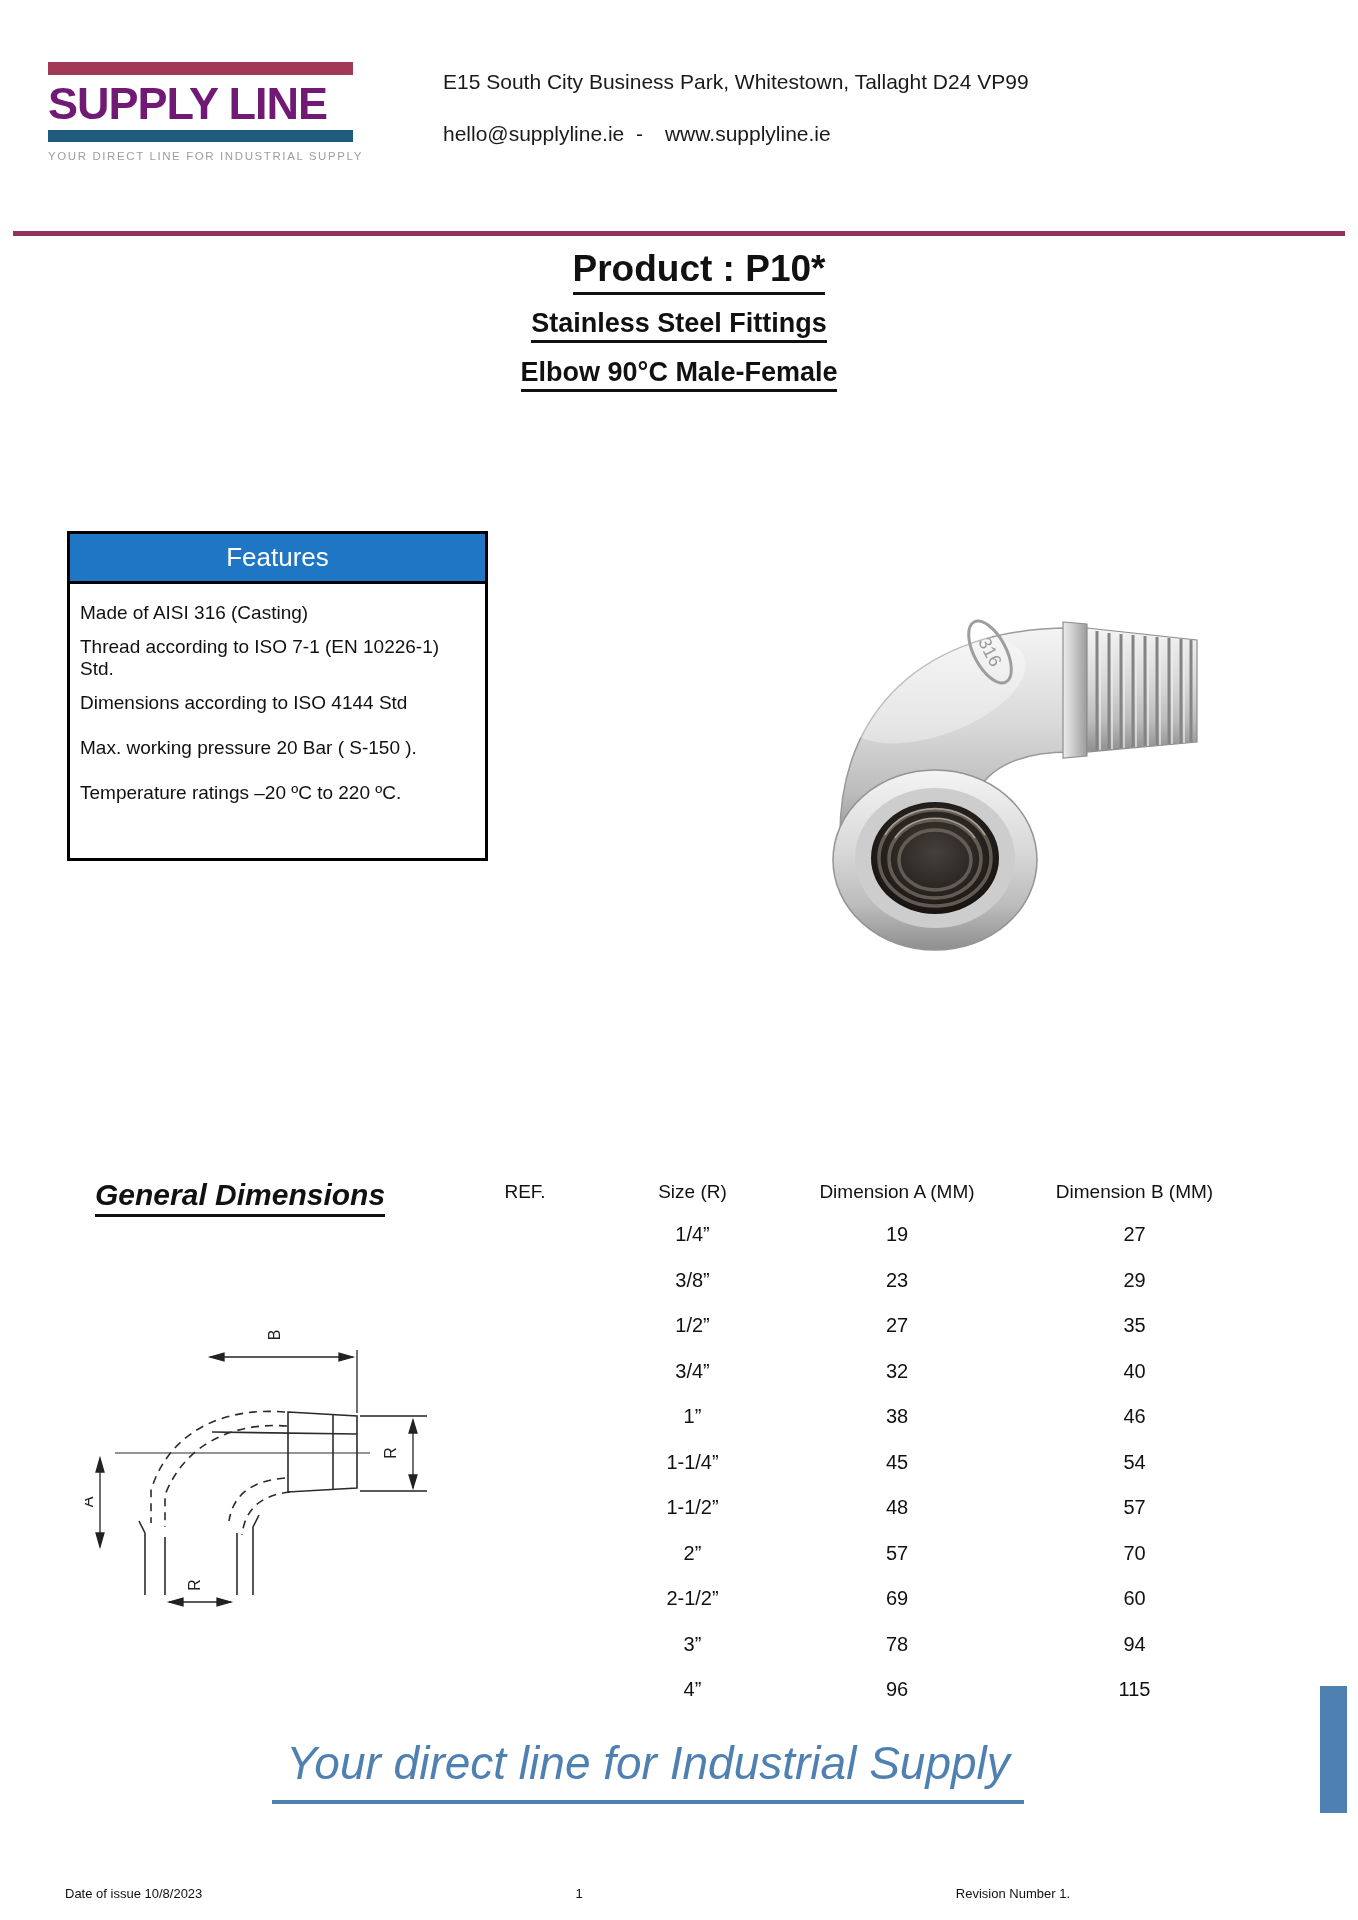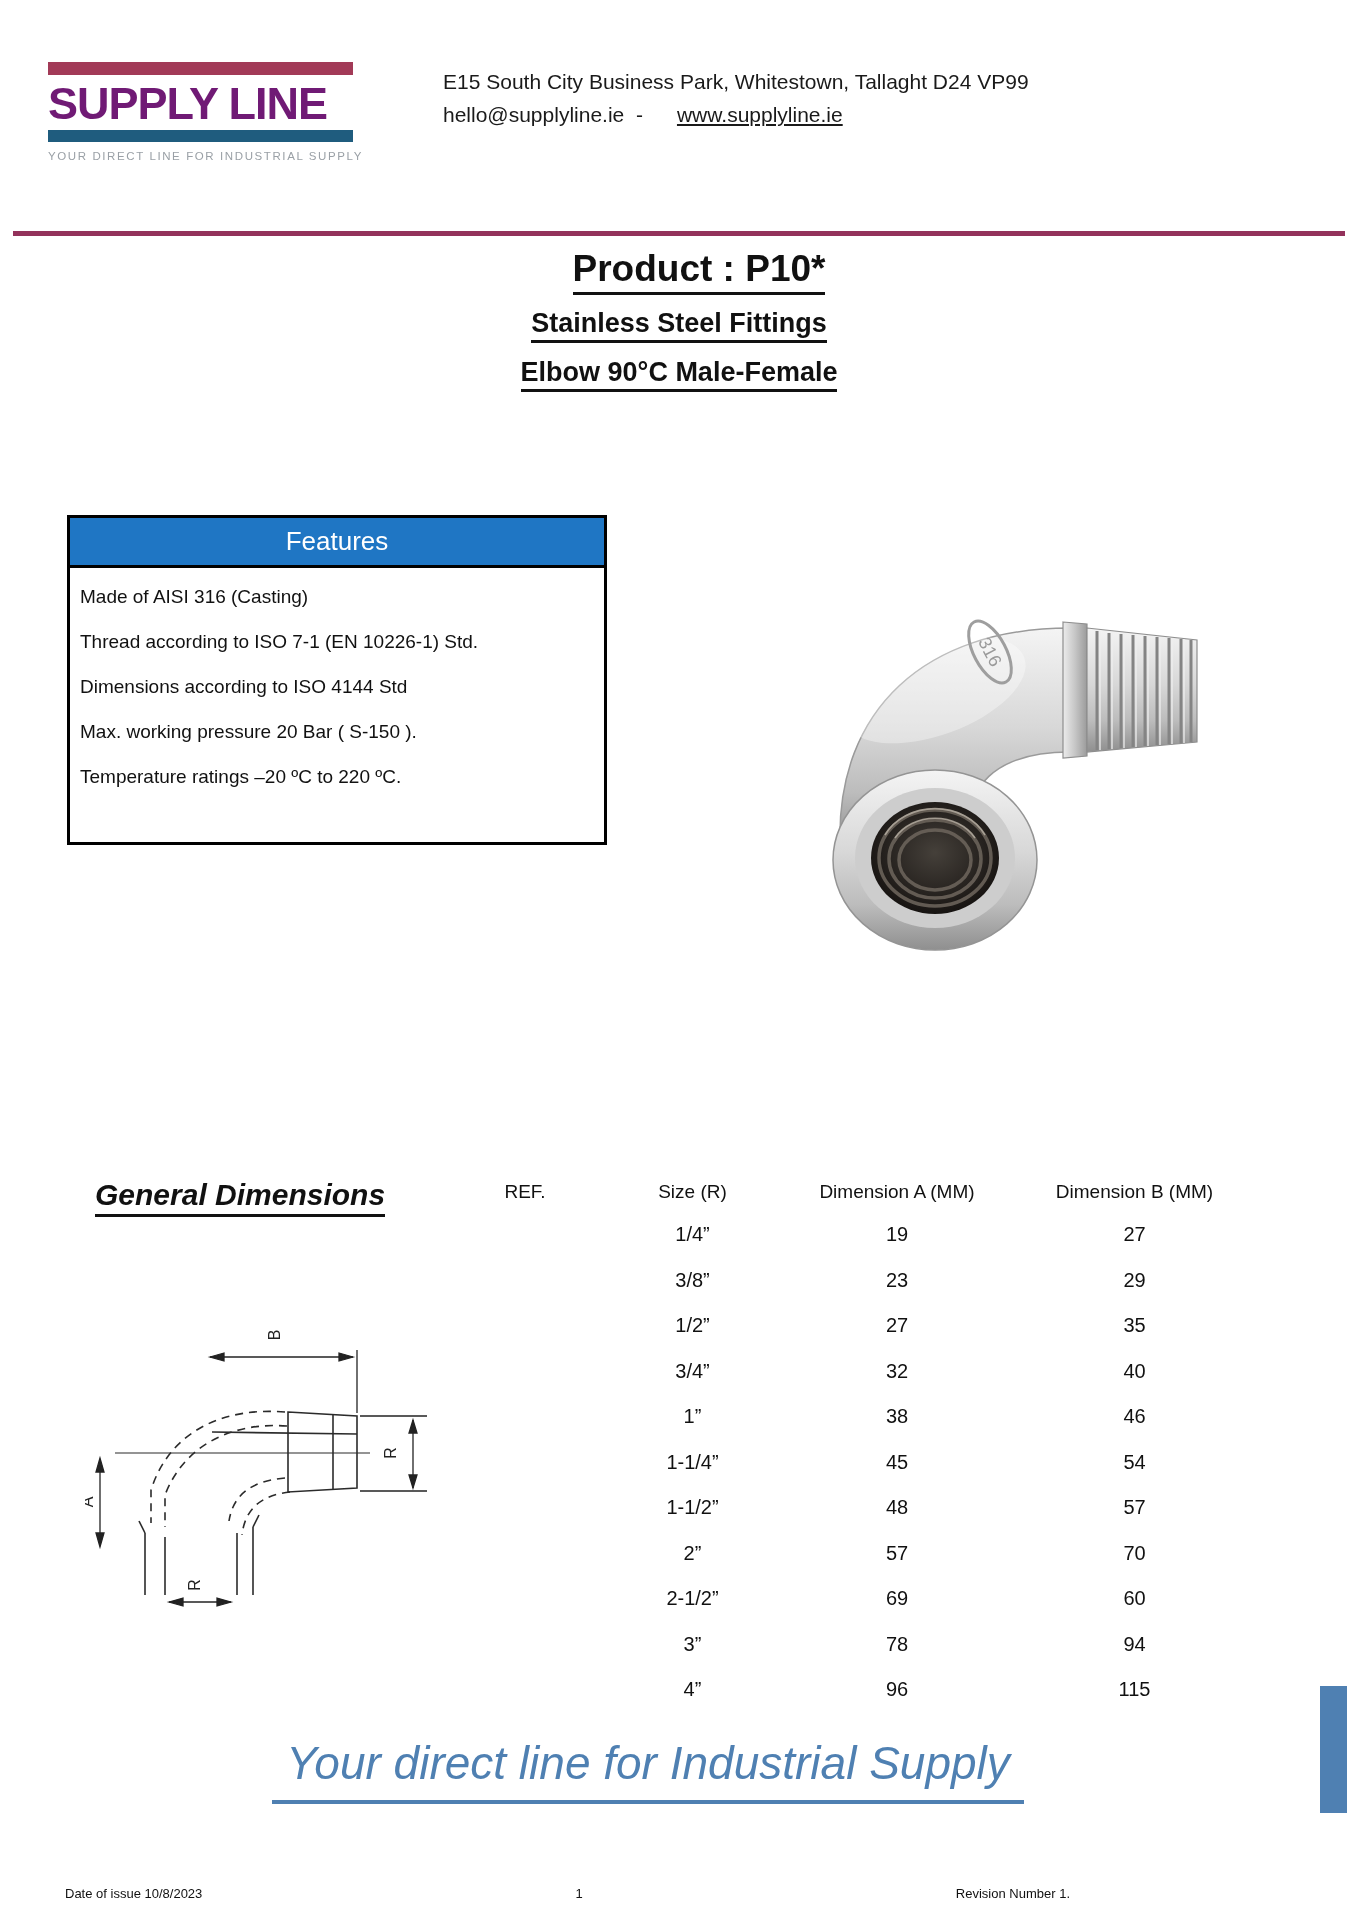--- a/index.html
+++ b/index.html
@@ -8,35 +8,35 @@
 
   
   .logo{position:absolute;left:48px;top:62px;width:310px;}
   .logo-topbar{height:13px;width:305px;background:#A23A57;}
   .logo-name{font-size:45px;font-weight:700;letter-spacing:-1px;color:#701a75;
              line-height:1.0;margin:6px 0 4px 0;white-space:nowrap;}
   .logo-bottombar{height:12px;width:305px;background:#1F5C7E;}
   .logo-tagline{margin-top:8px;font-size:11.5px;letter-spacing:1.6px;color:#9AA0A6;white-space:nowrap;}
 
   .contact{position:absolute;left:443px;top:70px;font-size:21px;color:#1a1a1a;}
-  .contact-line1{margin-bottom:9px;}
+  .contact-line1{margin-bottom:28px;}
   .contact-line2 span{margin-right:6px;}
-  .contact-line2 .site{margin-left:22px;text-decoration:underline;}
+  .contact-line2 .site{margin-left:10px;}
 
   .divider{position:absolute;top:231px;left:13px;right:13px;height:5px;background:#93325B;}
 
   
   .title-wrap{position:absolute;top:248px;left:0;width:100%;text-align:center;}
   .title-main{font-size:37px;font-weight:700;padding-left:40px;}
   .title-main .u{border-bottom:3px solid #111;padding-bottom:3px;}
   .subtitle{font-size:27px;font-weight:700;margin-top:18px;}
   .subtitle .u{border-bottom:3px solid #111;padding-bottom:2px;}
 
   
-  .features{position:absolute;left:67px;top:515px;width:540px;height:330px;
+  .features{position:absolute;left:67px;top:531px;width:421px;height:330px;
             border:3px solid #000;box-sizing:border-box;background:#fff;}
   .features-head{height:47px;background:#1F76C4;border-bottom:3px solid #000;
                  color:#fff;font-size:26px;display:flex;align-items:center;justify-content:center;}
   .features-body{padding:6px 10px 0 10px;}
   .feature{height:45px;display:flex;align-items:center;font-size:19px;color:#111;}
 
   
   .photo{position:absolute;left:785px;top:580px;width:430px;height:380px;}
 
   

